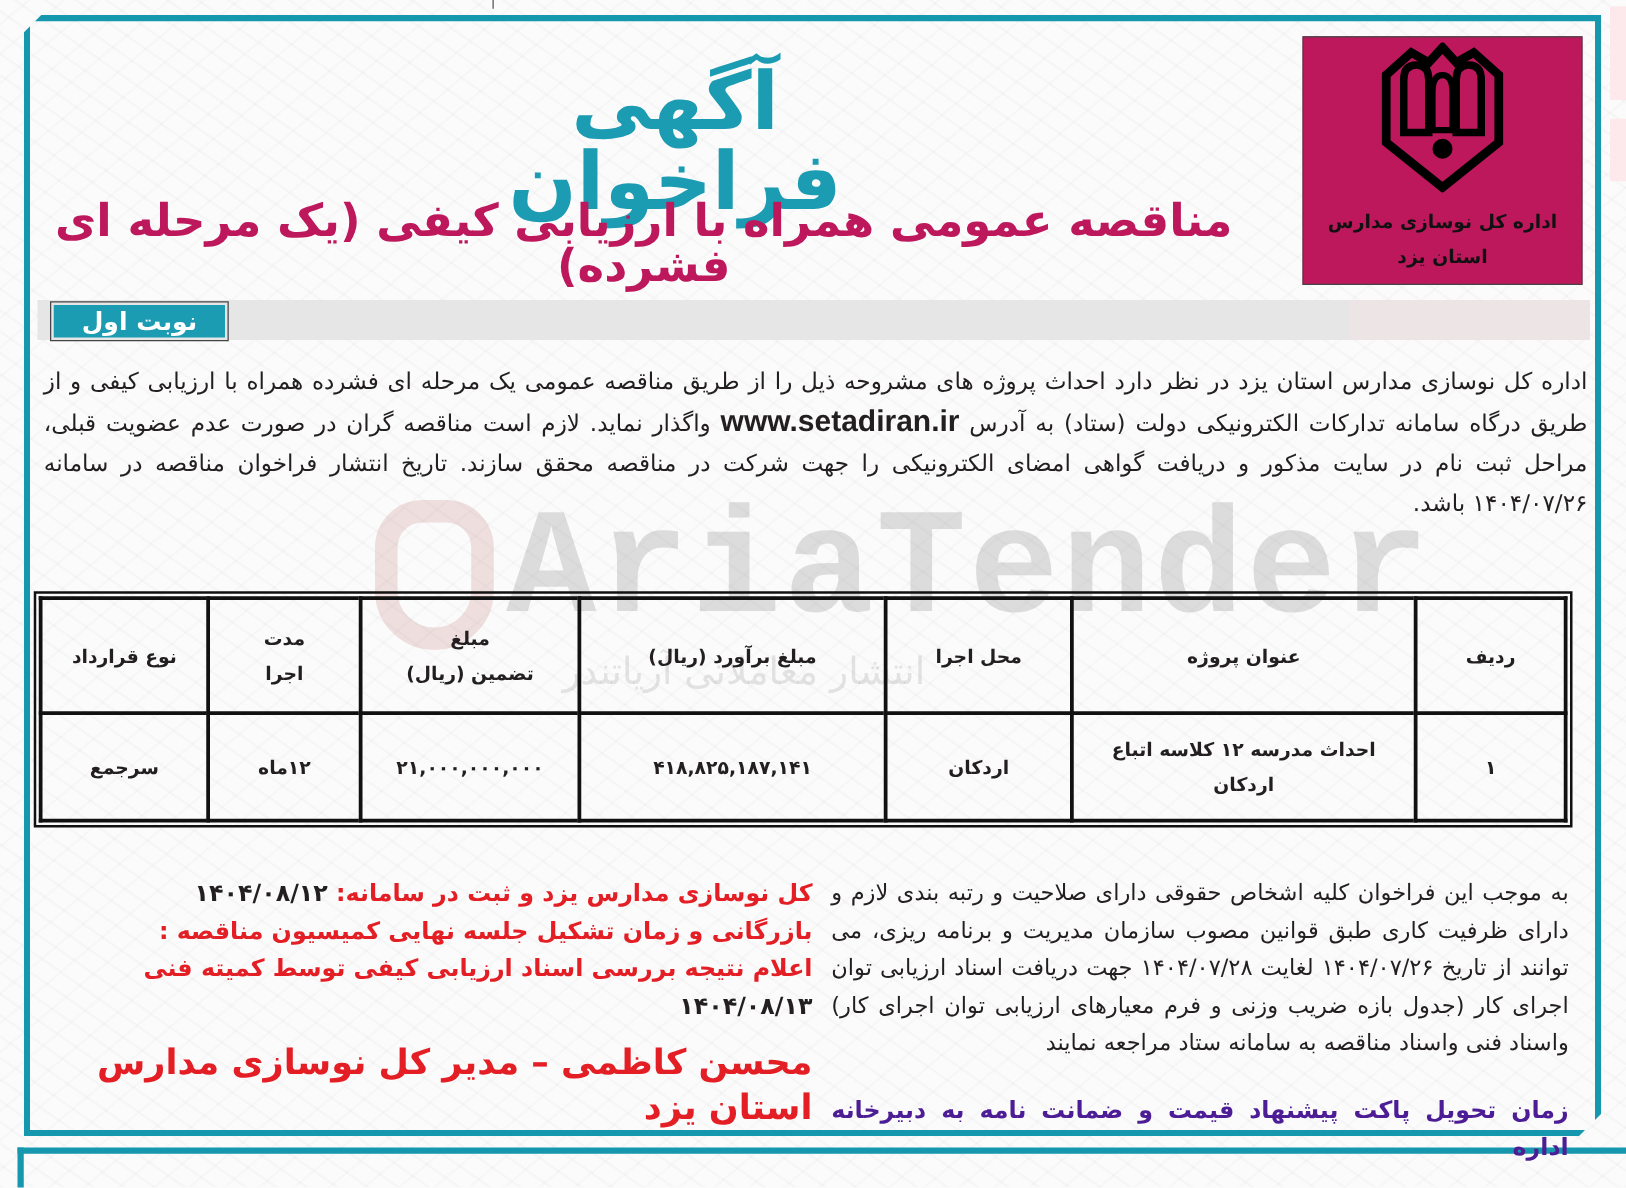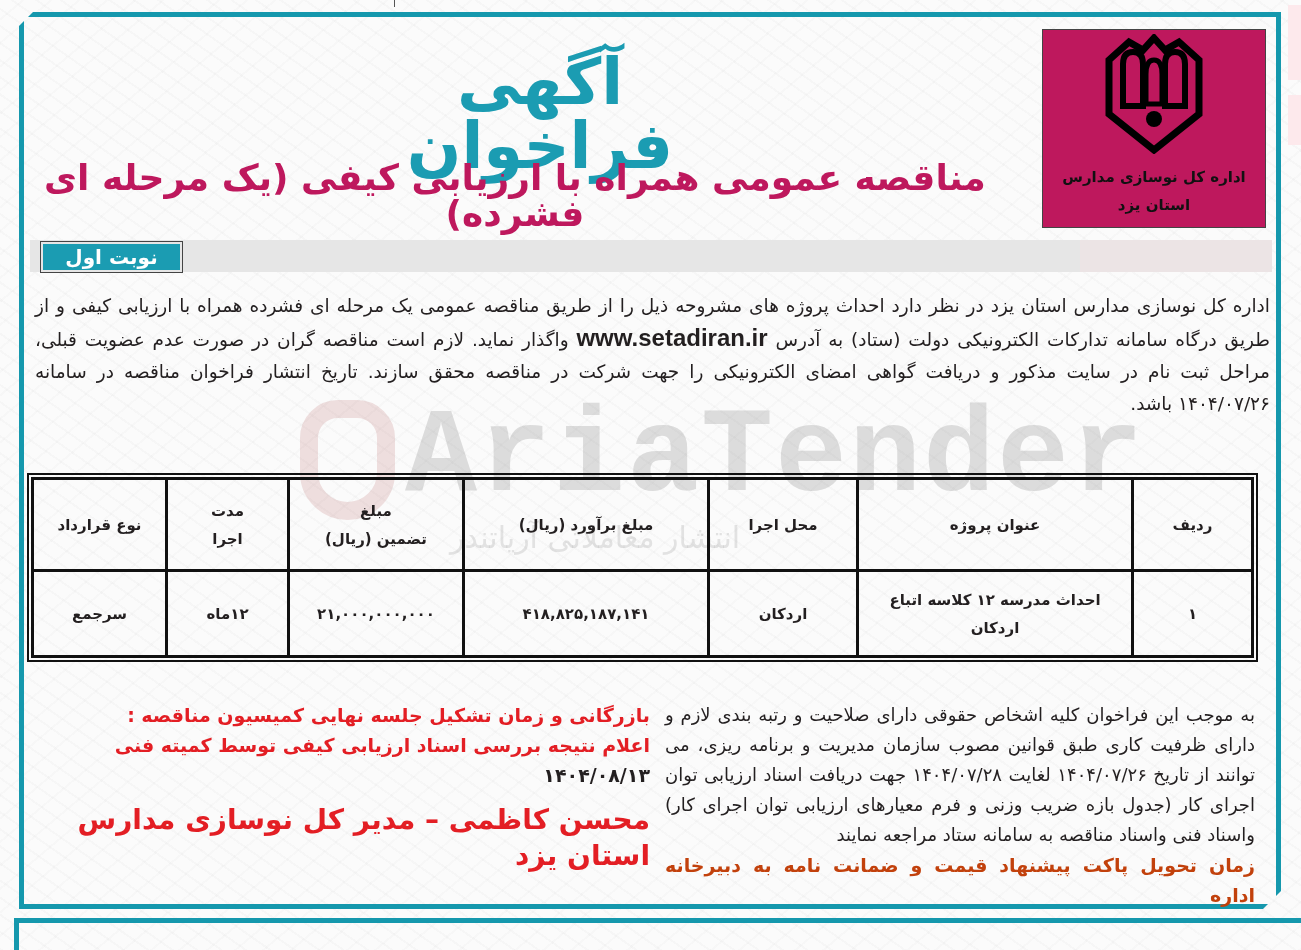--- a/index.html
+++ b/index.html
@@ -100,21 +100,21 @@
     .left-col {
       position: absolute; left: 40px; top: 700px; width: 610px; text-align: right;
     }
     .left-col .line { font-size: 19px; font-weight: bold; line-height: 30px; color: #231f20; }
     .left-col .red { color: #e31e24; }
     .left-col .sig { font-size: 28px; font-weight: 900; color: #e31e24; margin-top: 12px; line-height: 36px; }
     .right-col {
       position: absolute; left: 665px; top: 700px; width: 590px;
       font-size: 18px; line-height: 30px; text-align: justify; text-align-last: right;
     }
-    .right-col .red { color: #c2410c; font-weight: bold; font-size: 19px; }
+    .right-col .red { color: #4c1d95; font-weight: bold; font-size: 19px; margin-top: 23px; }
   </style>
 </head>
 <body>
 
 <div class="pattern"></div>
 <div class="top-tick"></div>
 <div class="pink-strip"></div>
 <div class="pink-strip2"></div>
 <div class="frame"></div>
 <div class="bottom-frame"></div>
@@ -184,17 +184,21 @@
   </tr>
 </tbody>
   </table>
 
 <div class="right-col">
   <span>به موجب این فراخوان کلیه اشخاص حقوقی دارای صلاحیت و رتبه بندی لازم و دارای ظرفیت کاری طبق قوانین مصوب سازمان مدیریت و برنامه ریزی، می توانند از تاریخ ۱۴۰۴/۰۷/۲۶ لغایت ۱۴۰۴/۰۷/۲۸ جهت دریافت اسناد ارزیابی توان اجرای کار (جدول بازه ضریب وزنی و فرم معیارهای ارزیابی توان اجرای کار) واسناد فنی واسناد مناقصه به سامانه ستاد مراجعه نمایند</span>
   <div class="red">زمان تحویل پاکت پیشنهاد قیمت و ضمانت نامه به دبیرخانه اداره</div>
 </div>
 
 <div class="left-col">
+  <div class="line">
+    <span class="red">کل نوسازی مدارس یزد و ثبت در سامانه:</span>
+    <span>۱۴۰۴/۰۸/۱۲</span>
+  </div>
   <div class="line red">بازرگانی و زمان تشکیل جلسه نهایی کمیسیون مناقصه :</div>
   <div class="line red">اعلام نتیجه بررسی اسناد ارزیابی کیفی توسط کمیته فنی</div>
   <div class="line">۱۴۰۴/۰۸/۱۳</div>
   <div class="sig">محسن کاظمی – مدیر کل نوسازی مدارس استان یزد</div>
 </div>
 
 </body></html>

